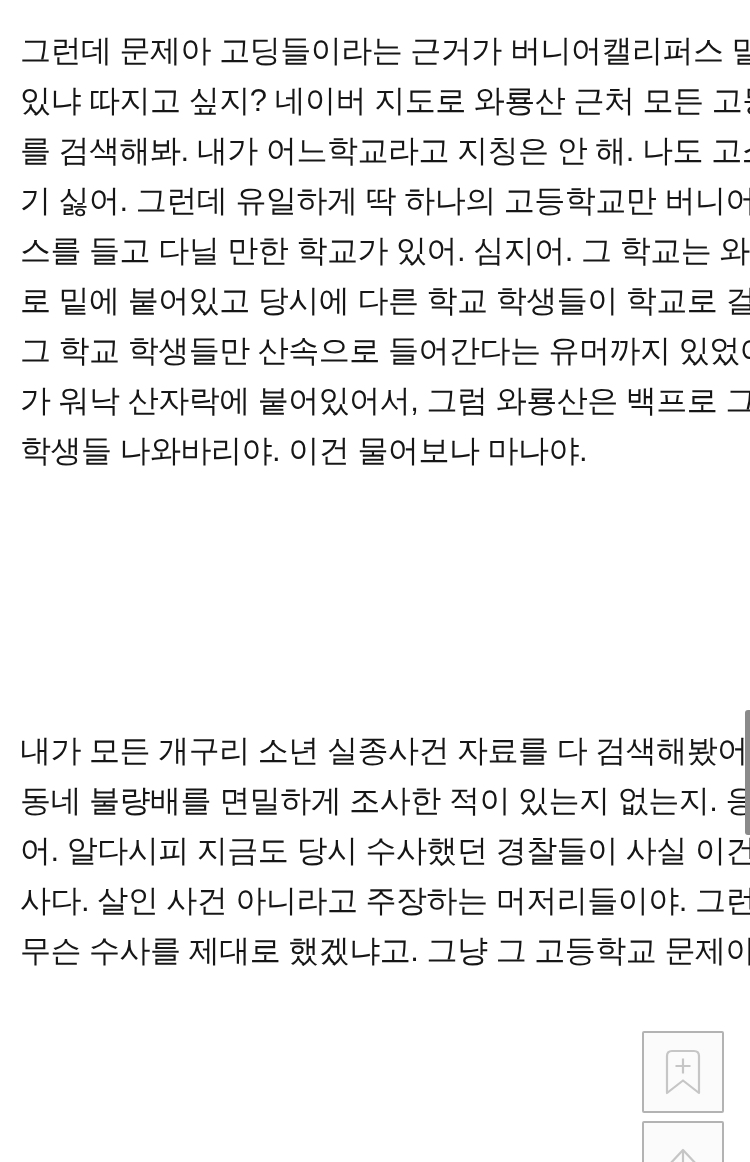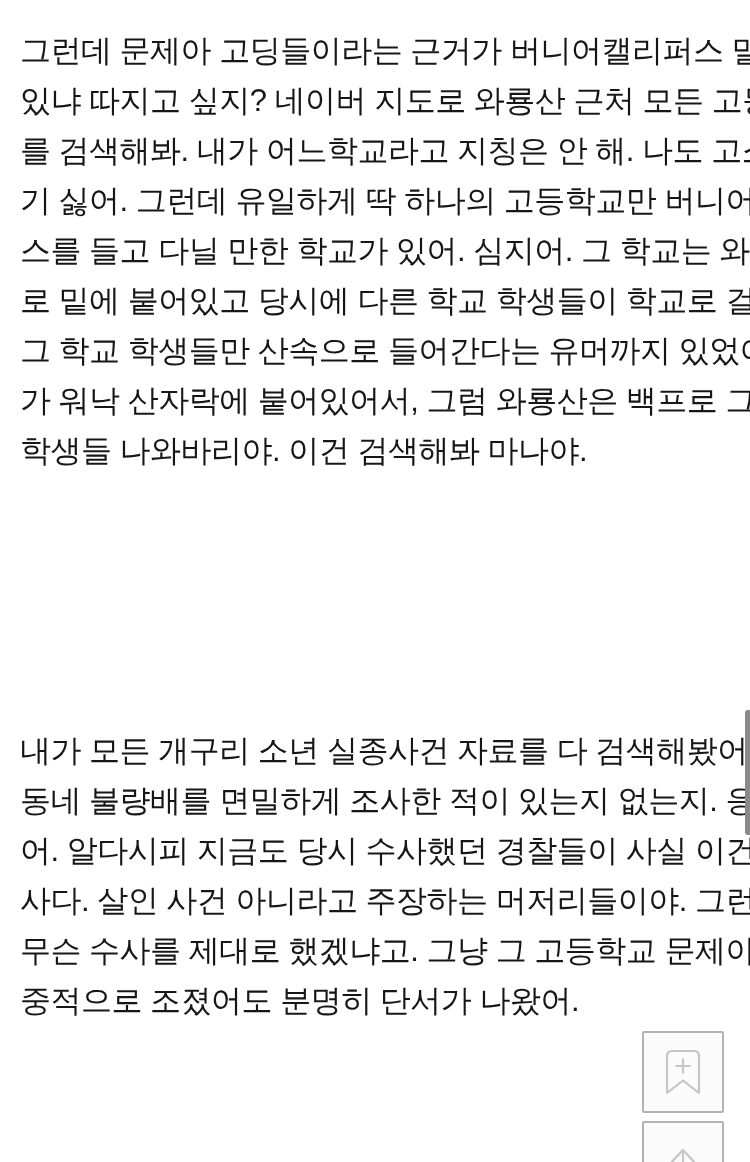--- a/index.html
+++ b/index.html
@@ -70,32 +70,31 @@
 <main class="content">
   <div id="lines">
       <div class="line">그런데 문제아 고딩들이라는 근거가 버니어캘리퍼스 말고 뭐가</div>
       <div class="line">있냐 따지고 싶지? 네이버 지도로 와룡산 근처 모든 고등학교</div>
       <div class="line">를 검색해봐. 내가 어느학교라고 지칭은 안 해. 나도 고소당하</div>
       <div class="line">기 싫어. 그런데 유일하게 딱 하나의 고등학교만 버니어캘리퍼</div>
       <div class="line">스를 들고 다닐 만한 학교가 있어. 심지어. 그 학교는 와룡산 바</div>
       <div class="line">로 밑에 붙어있고 당시에 다른 학교 학생들이 학교로 걸어갈 때</div>
       <div class="line">그 학교 학생들만 산속으로 들어간다는 유머까지 있었어. 학교</div>
       <div class="line">가 워낙 산자락에 붙어있어서, 그럼 와룡산은 백프로 그 학교</div>
-      <div class="line">학생들 나와바리야. 이건 검색해봐 마나야.</div>
+      <div class="line">학생들 나와바리야. 이건 물어보나 마나야.</div>
       <div class="line">&nbsp;</div>
       <div class="line">&nbsp;</div>
       <div class="line">&nbsp;</div>
       <div class="line">&nbsp;</div>
       <div class="line">&nbsp;</div>
       <div class="line">내가 모든 개구리 소년 실종사건 자료를 다 검색해봤어. 당시에</div>
       <div class="line">동네 불량배를 면밀하게 조사한 적이 있는지 없는지. 응 안 했</div>
       <div class="line">어. 알다시피 지금도 당시 수사했던 경찰들이 사실 이건 저체온</div>
       <div class="line">사다. 살인 사건 아니라고 주장하는 머저리들이야. 그런 놈들이</div>
       <div class="line">무슨 수사를 제대로 했겠냐고. 그냥 그 고등학교 문제아들만 집</div>
-      <div class="line">중적으로 조졌어도 분명히 단서가 나왔어.</div>
     </div>
 </main>
 
 <div class="fab-stack">
   <button class="fab" type="button">
     <svg width="38" height="48" viewBox="0 0 38 48">
       <path d="M8 3 H30 Q35 3 35 8 V45 L19 32.5 L3 45 V8 Q3 3 8 3 Z"></path>
       <path d="M19 10.5 V25.5 M11.5 18 H26.5"></path>
     </svg>
   </button>

